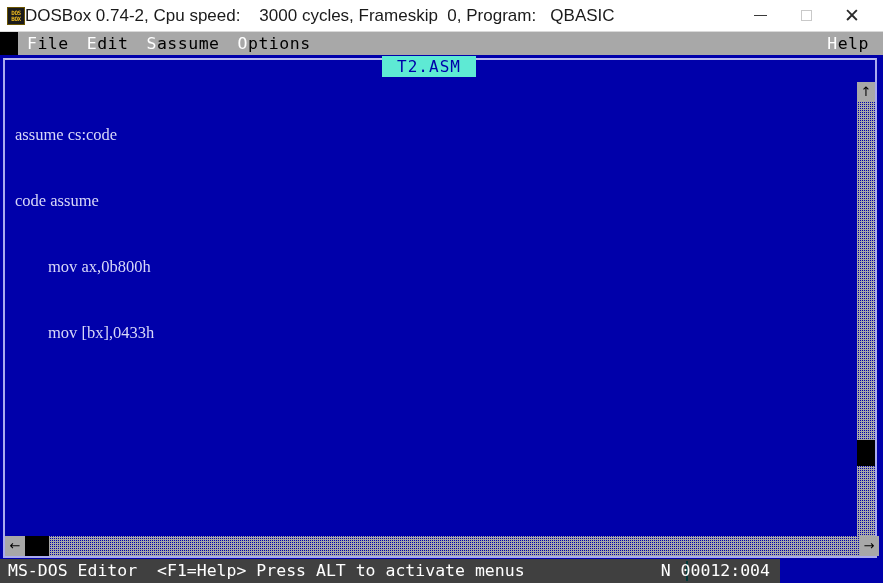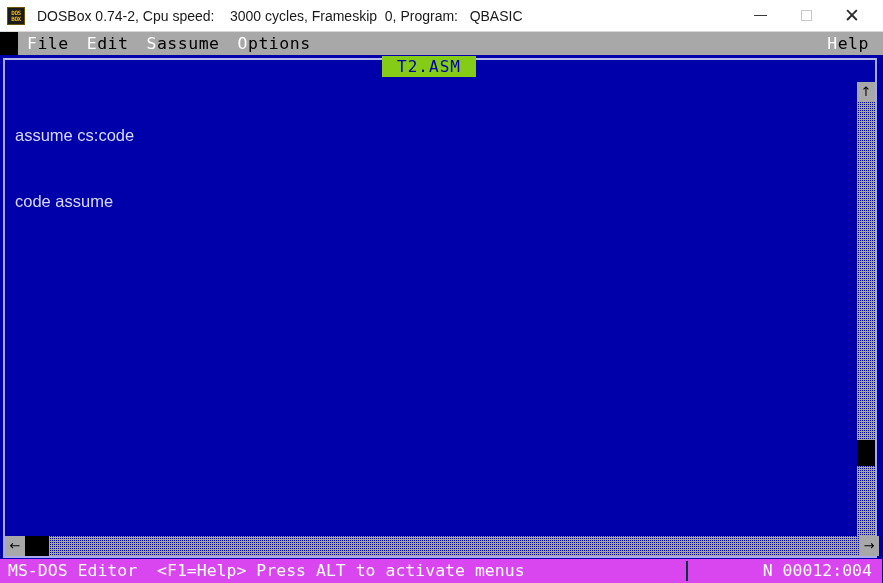--- a/index.html
+++ b/index.html
@@ -50,22 +50,21 @@
     font-style: normal;
     display: block;
     font-family: "DejaVu Sans Mono", monospace;
     font-size: 6px;
     line-height: 6px;
     letter-spacing: -0.5px;
     color: #e8b51f;
     font-weight: bold;
   }
   .tb-title {
-    margin-left: 12px;
-    font-size: 14px;
+    font-size: 17px;
     color: #1a1a1a;
     white-space: pre;
     font-family: "Liberation Sans", sans-serif;
     flex: 0 0 auto;
   }
   .tb-spacer { flex: 1 1 auto; }
   .tb-btn {
     width: 46px; height: 31px;
     display: flex;
     align-items: center;
@@ -125,38 +124,38 @@
     width: 874px; height: 500px;
     border: 2px solid #aaaaee;
     border-top-color: #b9b9f0;
     box-sizing: border-box;
     background: #0000aa;
   }
   .ed-title {
     position: absolute;
     left: 382px; top: 24px;
     width: 94px; height: 21px;
-    background: #84cc16;
+    background: #5eead4;
     color: #0000aa;
     font-family: "DejaVu Sans Mono", monospace;
     font-size: 16px;
     line-height: 21px;
     text-align: center;
     letter-spacing: 1px;
     white-space: pre;
     z-index: 5;
   }
 
   
   .code {
     position: absolute;
     left: 10px; top: 20px;
     width: 840px; height: 455px;
     color: #d8d8f8;
-    font-family: Liberation Sans, sans-serif;
+    font-family: Liberation Serif, serif;
     font-size: 16.5px;
     line-height: 22px;
     white-space: pre;
     overflow: hidden;
   }
   .code .ln { white-space: pre; height: 22px; }
 
   
   .track-v, .track-h {
     background-color: #0000aa;
@@ -207,22 +206,22 @@
     position: absolute;
     left: 0; top: 0;
     width: 24px; height: 20px;
     background: #000000;
   }
 
   
   .statusbar {
     position: absolute;
     left: 0; bottom: 0;
-    width: 882px; height: 24px;
-    background: #d946ef;
+    width: 780px; height: 24px;
+    background: #404040;
     color: #ffffff;
     font-family: "DejaVu Sans Mono", "Liberation Mono", monospace;
     font-size: 16.5px;
     line-height: 24px;
     white-space: pre;
   }
   .sb-left { position: absolute; left: 8px; top: 0; }
   .sb-sep {
     position: absolute;
     left: 686px; top: 2px;
@@ -264,20 +263,22 @@
       <div class="menu-item"><span class="hot">O</span><span>ptions</span></div>
       <div class="menu-spacer"></div>
       <div class="menu-item menu-help"><span class="hot">H</span><span>elp</span></div>
     </div>
 
     <div class="edwin">
 
       <div class="code">
         <div class="ln">assume cs:code</div>
         <div class="ln">code assume</div>
+        <div class="ln">        mov ax,0b800h</div>
+        <div class="ln">        mov [bx],0433h</div>
         
         
         
         
         
       </div>
 
       <div class="sb-v">
         <div class="sb-arrow">↑</div>
         <div class="trk track-v">

